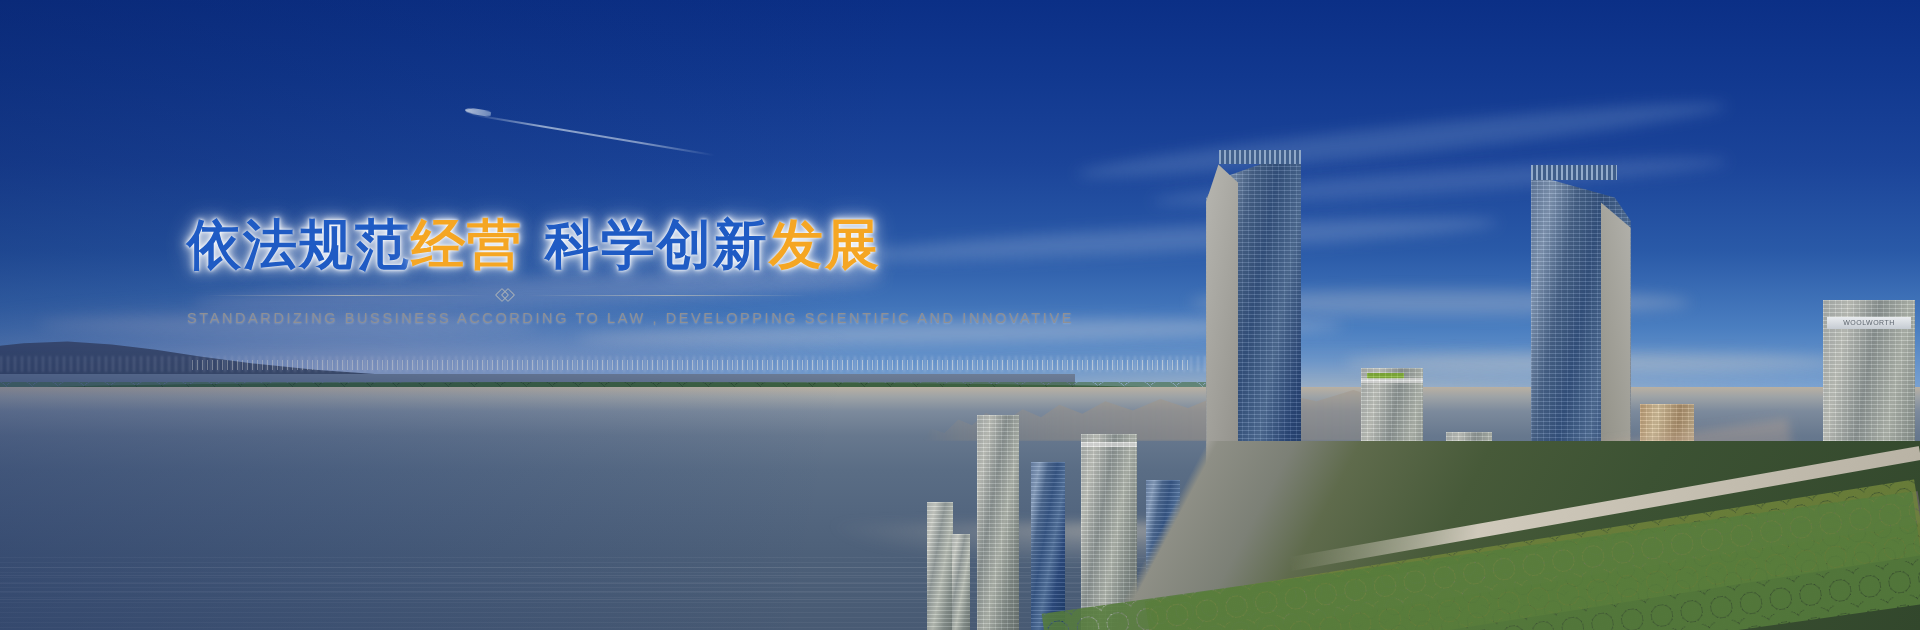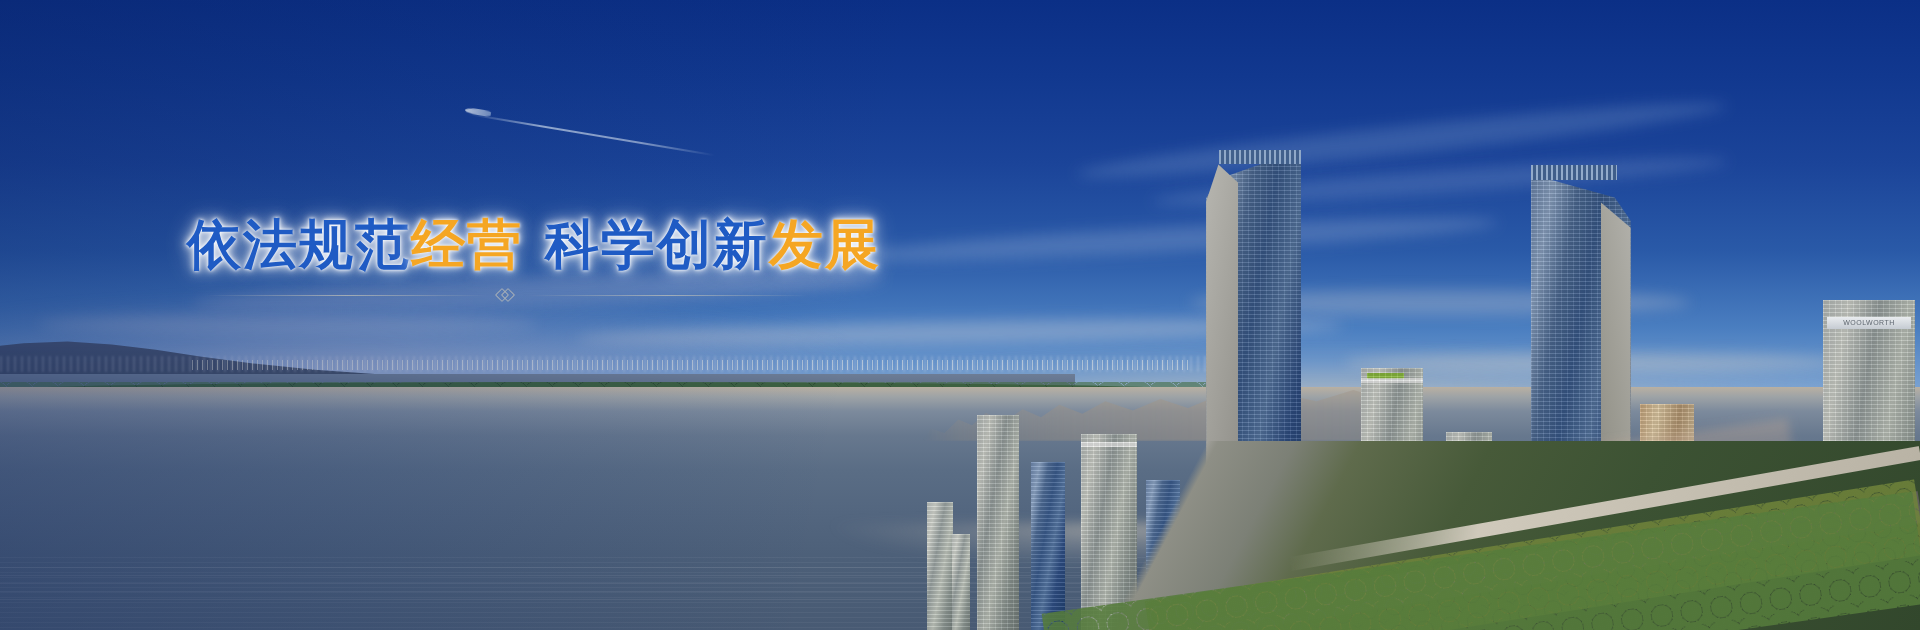--- a/index.html
+++ b/index.html
@@ -591,15 +591,16 @@
 
     <div class="divider">
       <span class="rule"></span>
       <span class="gem">
           <i></i>
           <i></i>
         </span>
       <span class="rule"></span>
     </div>
 
+    <div class="subtitle">STANDARDIZING BUSSINESS ACCORDING TO LAW , DEVELOPPING SCIENTIFIC AND INNOVATIVE</div>
   </div>
 
 </div>
 
 </body></html>

